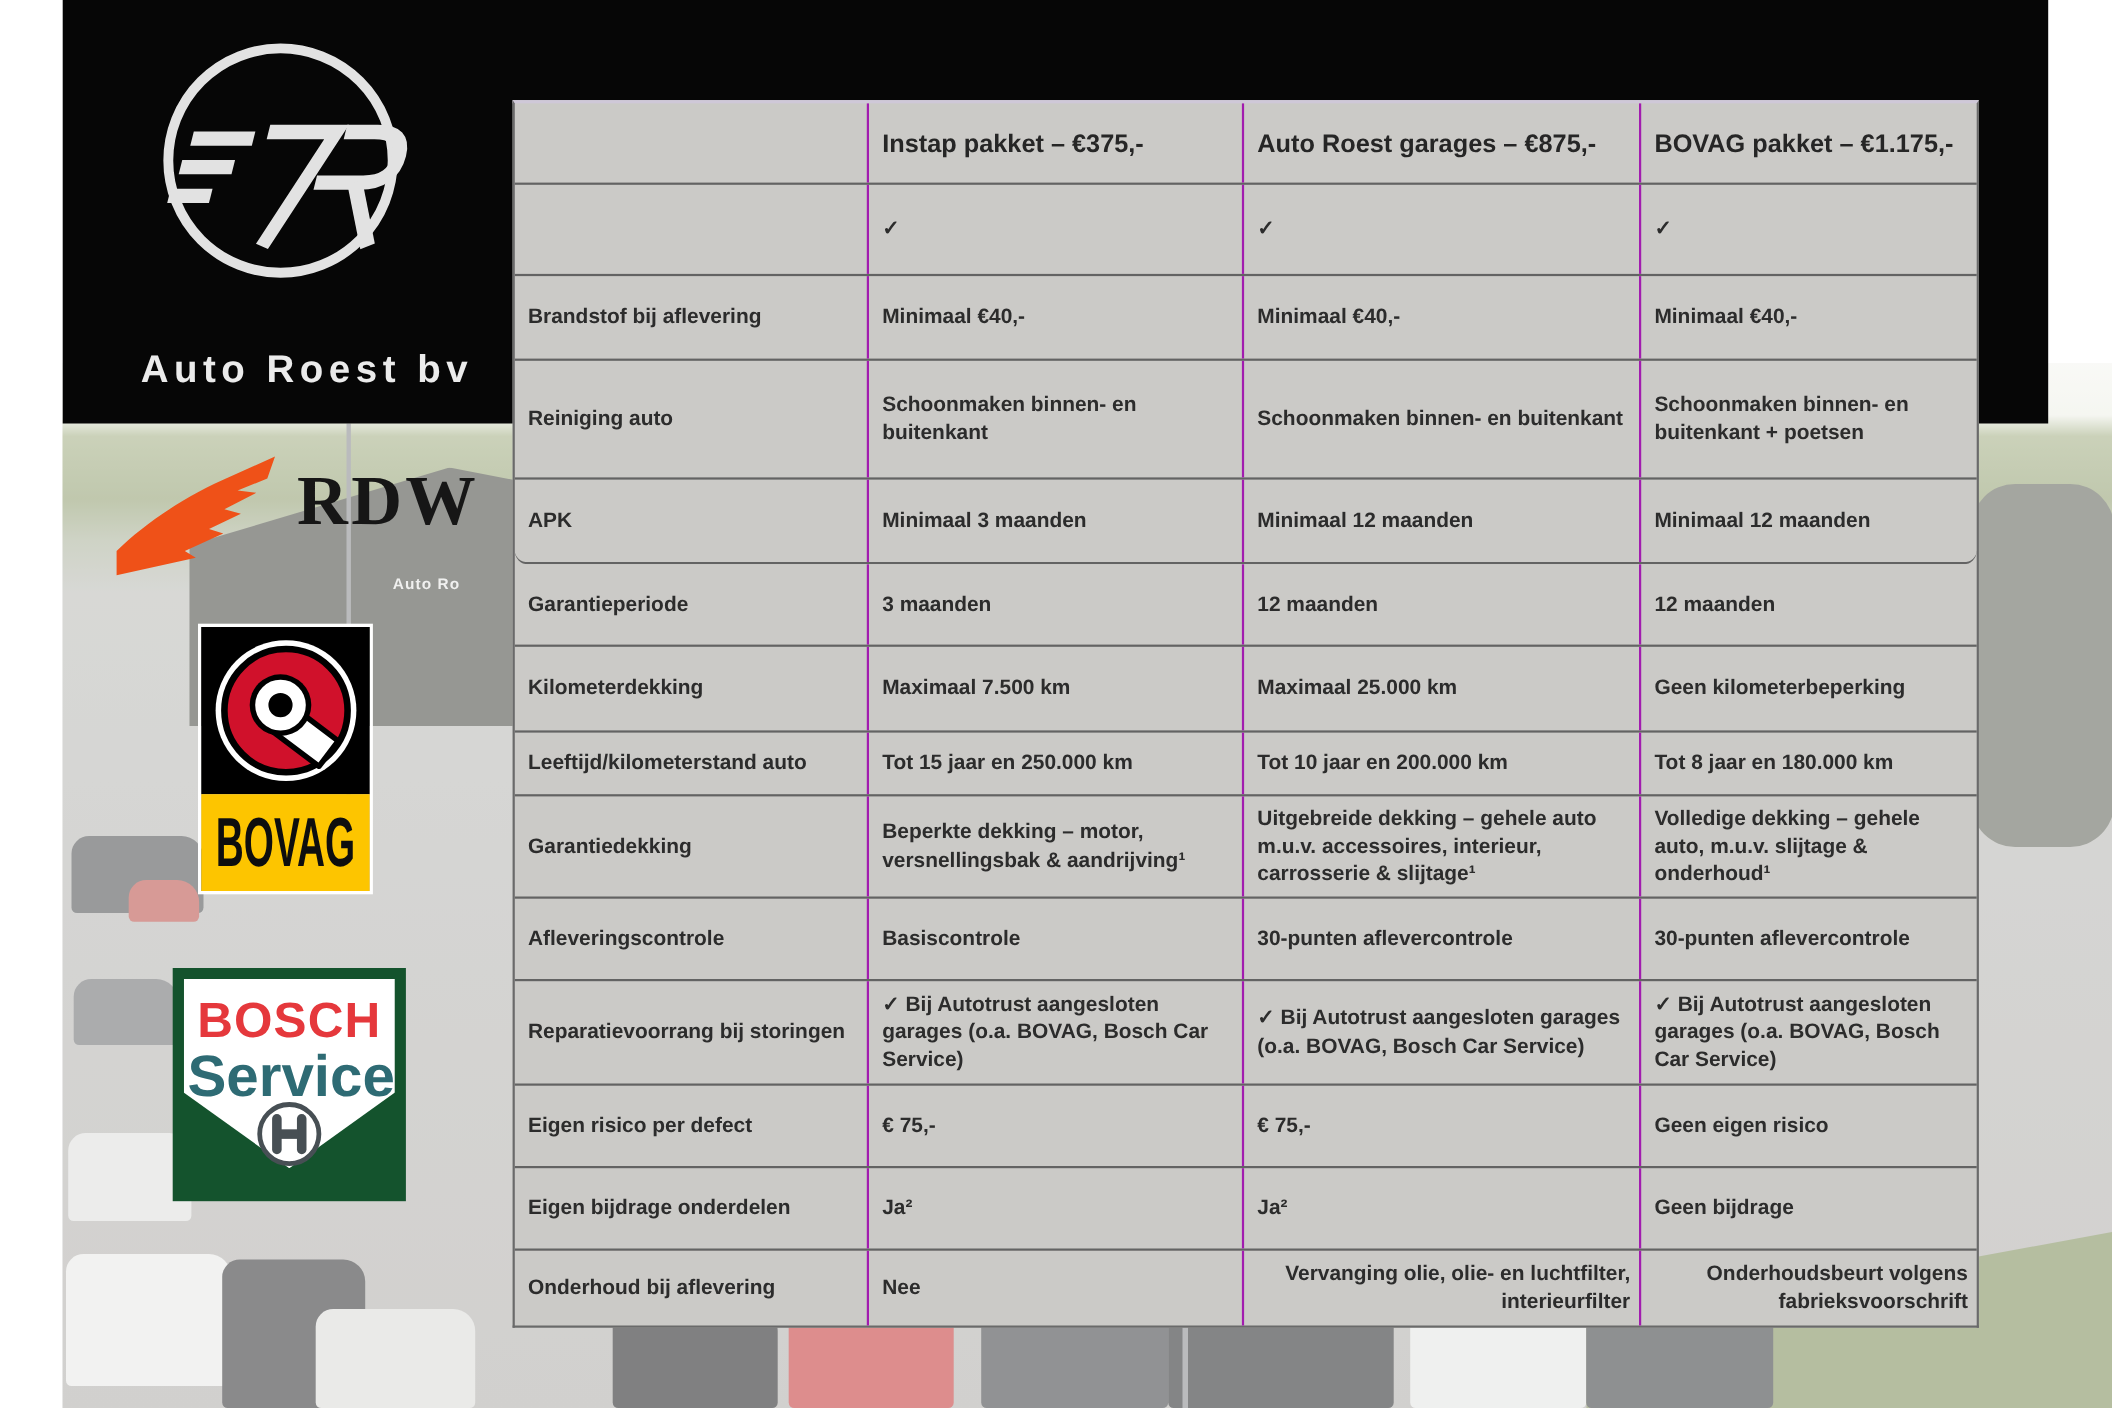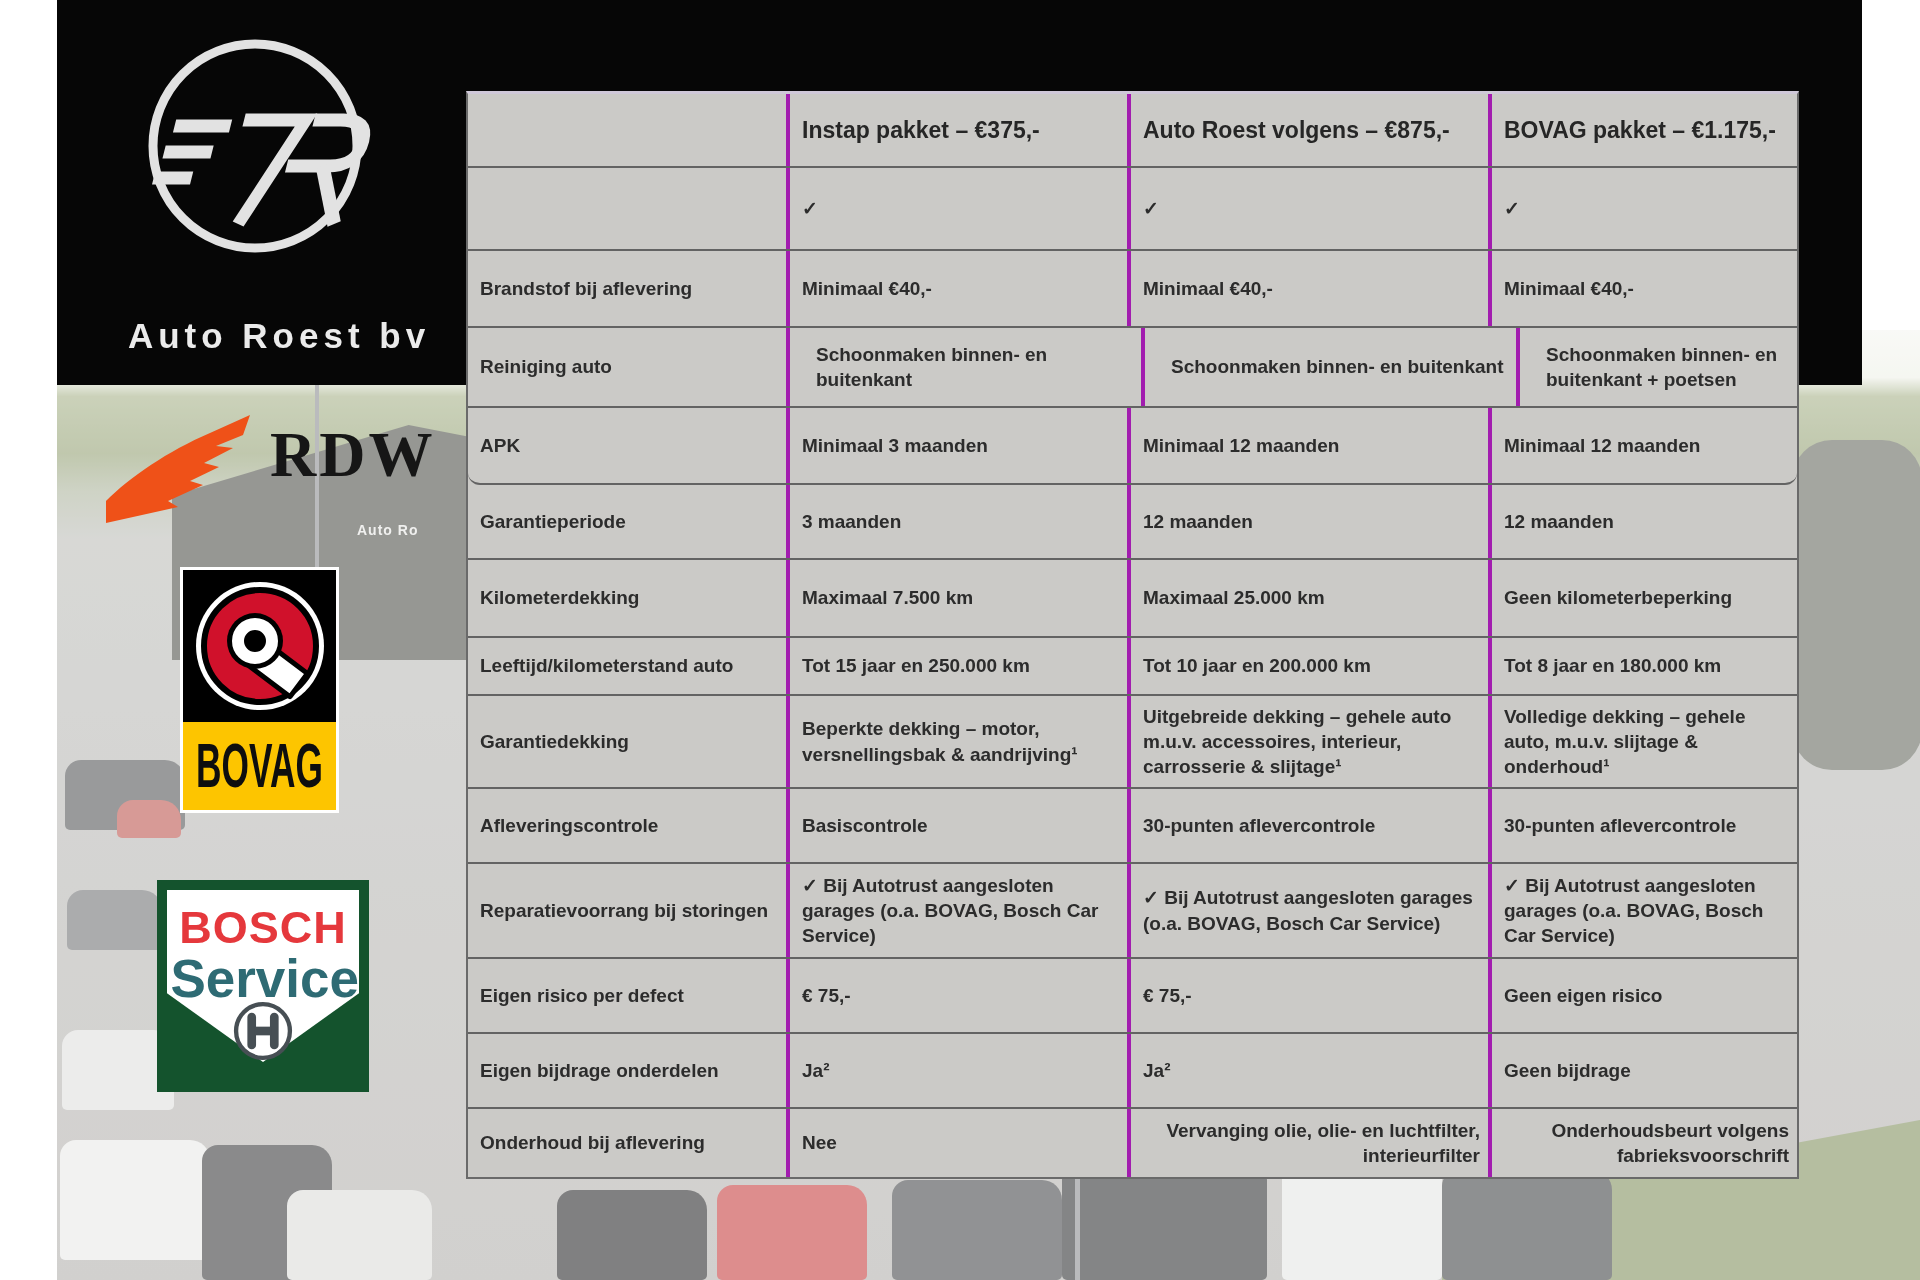--- a/index.html
+++ b/index.html
@@ -56,21 +56,21 @@
     clip-path:polygon(0 0,100% 0,100% 60%,50% 100%,0 60%);text-align:center;}
   .bosch-word{margin-top:14px;font-size:45px;font-weight:700;color:#e5383c;letter-spacing:1px;line-height:1.05;}
   .bosch-service{font-size:53px;font-weight:700;color:#2e6b74;line-height:1.05;text-align:right;}
   .bosch-symbol{position:absolute;left:50%;top:118px;transform:translateX(-50%);}
 
   
   .pkg-table{position:absolute;left:466px;top:91px;width:1333px;z-index:2;background:#cbcac7;
     border:2px solid #6a6a6a;border-top:3px solid #cfc8d8;box-sizing:border-box;}
   .trow{display:grid;box-sizing:border-box;border-bottom:2px solid #636363;}
   .trow:last-child{border-bottom:none;text-align:right;}
-  .tcell{display:flex;align-items:center;border-right:4px solid #a21caf;box-sizing:border-box;
+  .tcell{display:flex;align-items:center;border-right:2px solid #a21caf;box-sizing:border-box;
     padding:5px 8px 5px 12px;font-size:19px;font-weight:700;color:#2c2c2c;line-height:1.32;}
   .tcell:last-child{border-right:none;}
   .thead .tcell{font-size:23px;color:#262626;}
 </style>
 </head>
 <body>
 
 <div class="photo">
   <div class="building"></div>
   <div class="building-sign">Auto Ro</div>
@@ -149,36 +149,36 @@
       <rect x="46" y="17" width="10" height="42" rx="5"></rect>
       <rect x="28" y="33" width="20" height="10"></rect>
     </g>
   </svg>
 </div>
 
 <div class="pkg-table">
     <div class="trow thead" style="height: 74px; grid-template-columns: 322px 341px 361px 305px;">
       <div class="tcell tlabel"></div>
       <div class="tcell">Instap pakket – €375,-</div>
-      <div class="tcell">Auto Roest volgens – €875,-</div>
+      <div class="tcell">Auto Roest garages – €875,-</div>
       <div class="tcell">BOVAG pakket – €1.175,-</div>
     </div>
     <div class="trow" style="height: 83px; grid-template-columns: 322px 341px 361px 305px;">
       <div class="tcell tlabel"></div>
       <div class="tcell">✓</div>
       <div class="tcell">✓</div>
       <div class="tcell">✓</div>
     </div>
     <div class="trow" style="height: 77px; grid-template-columns: 322px 341px 361px 305px; text-align: center;">
       <div class="tcell tlabel">Brandstof bij aflevering</div>
       <div class="tcell">Minimaal €40,-</div>
       <div class="tcell">Minimaal €40,-</div>
       <div class="tcell">Minimaal €40,-</div>
     </div>
-    <div class="trow" style="height: 80px; grid-template-columns: 322px 341px 361px 305px; gap: 14px;">
+    <div class="trow" style="height: 108px; grid-template-columns: 322px 341px 361px 305px;">
       <div class="tcell tlabel">Reiniging auto</div>
       <div class="tcell">Schoonmaken binnen- en buitenkant</div>
       <div class="tcell">Schoonmaken binnen- en buitenkant</div>
       <div class="tcell">Schoonmaken binnen- en buitenkant + poetsen</div>
     </div>
     <div class="trow" style="height: 77px; grid-template-columns: 322px 341px 361px 305px; border-radius: 12px;">
       <div class="tcell tlabel">APK</div>
       <div class="tcell">Minimaal 3 maanden</div>
       <div class="tcell">Minimaal 12 maanden</div>
       <div class="tcell">Minimaal 12 maanden</div>

